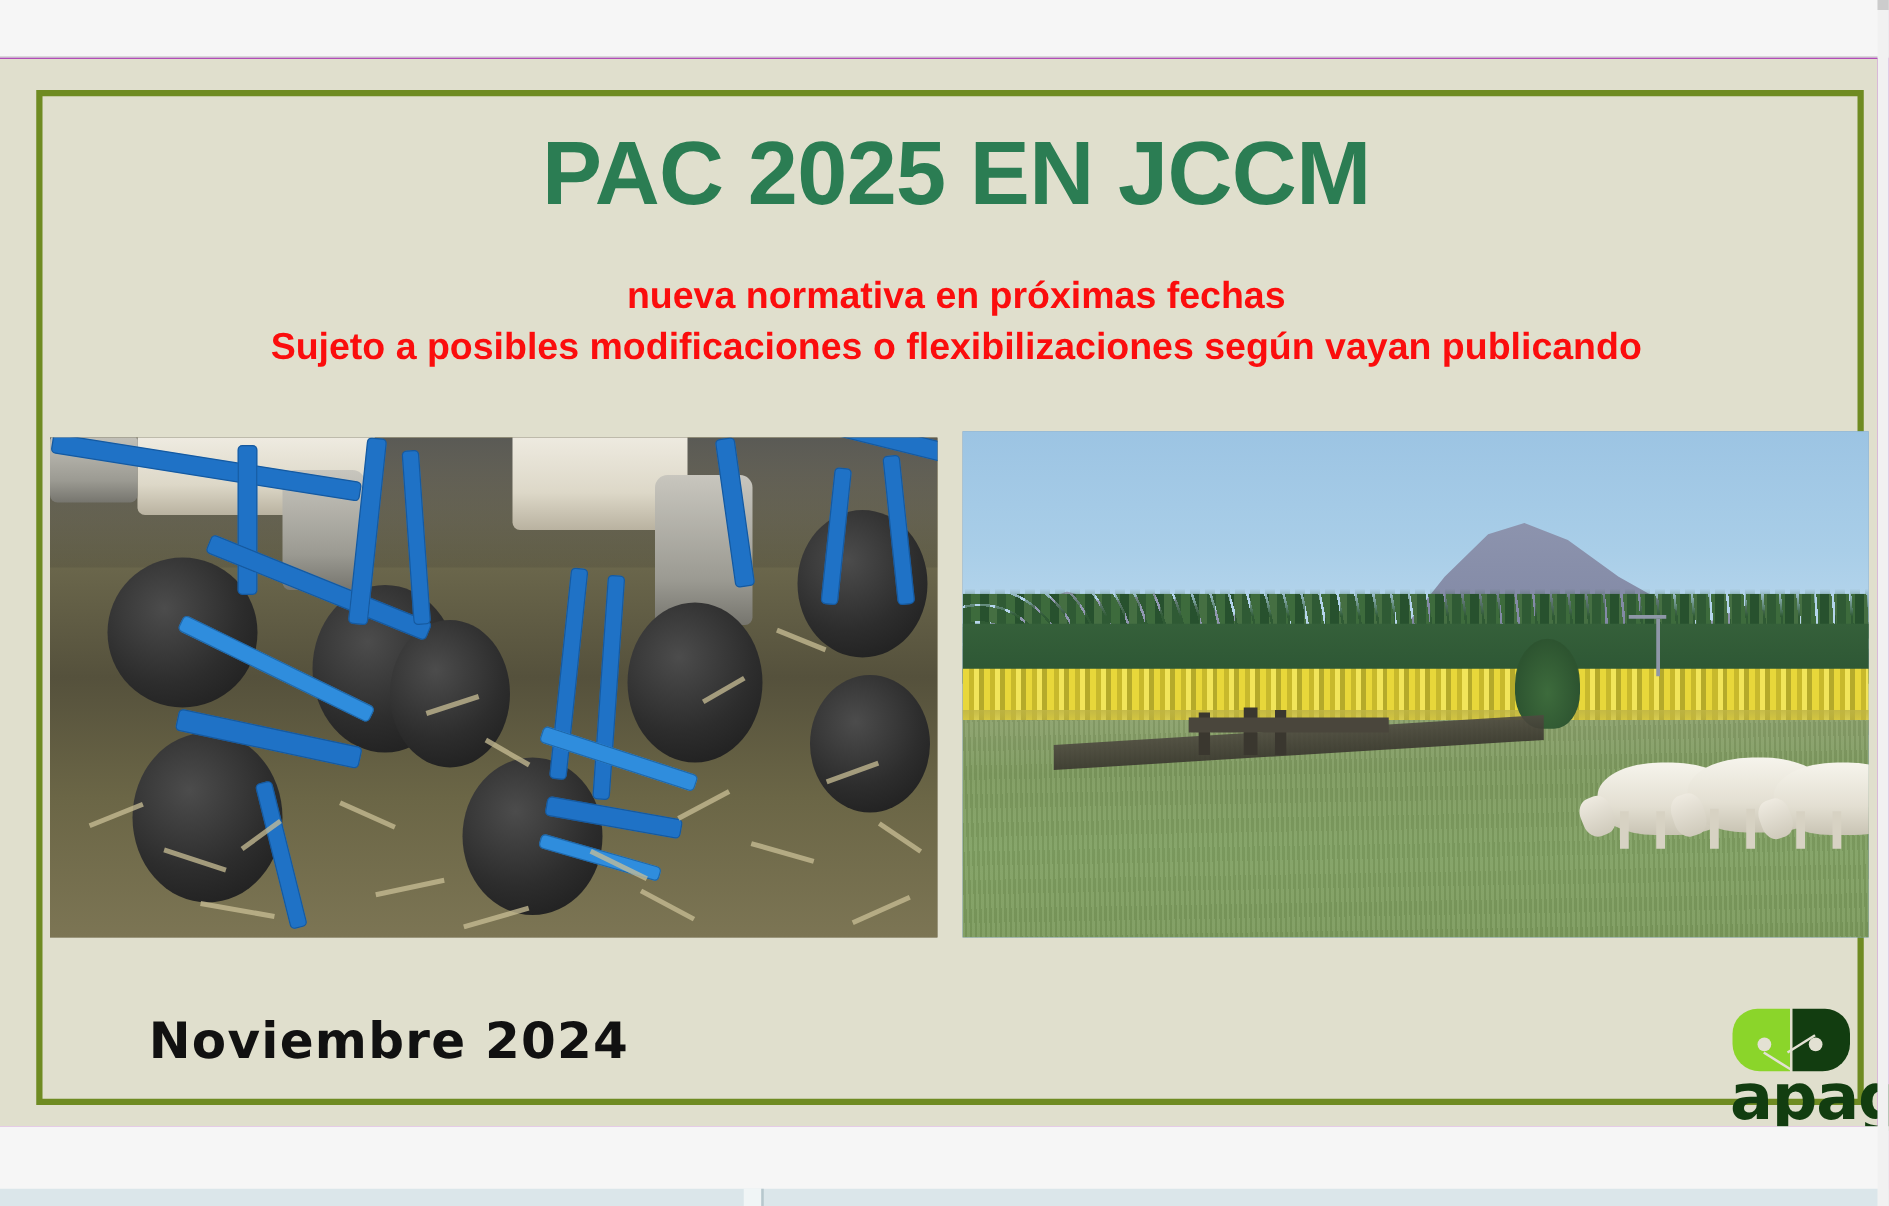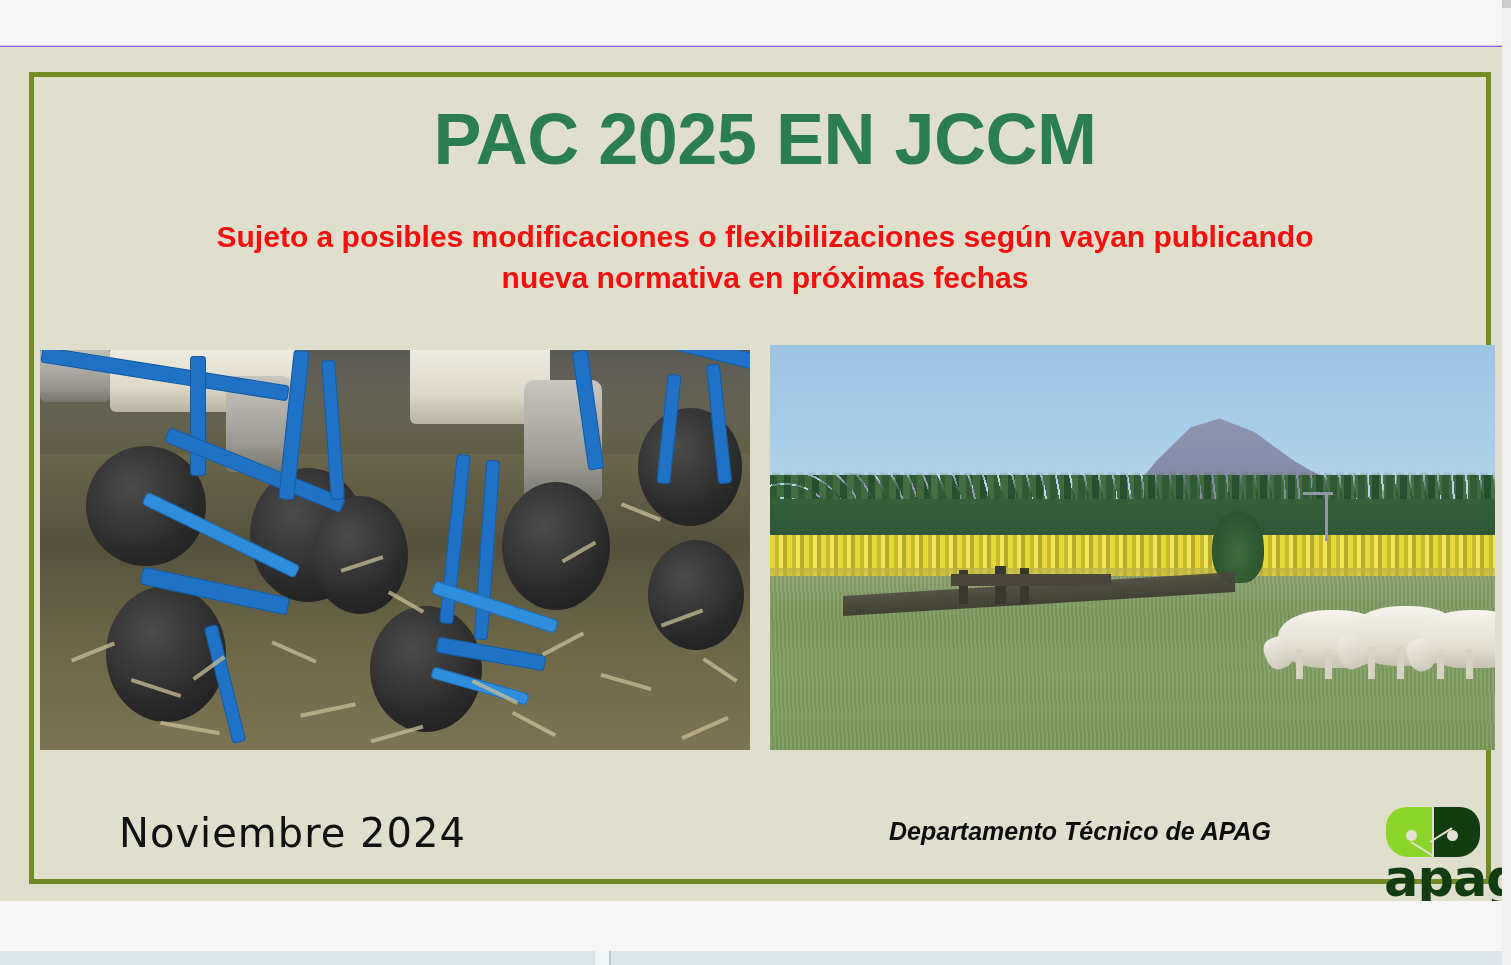--- a/index.html
+++ b/index.html
@@ -4,21 +4,21 @@
 <style>
   * { margin:0; padding:0; box-sizing:border-box; }
   html, body {
     width:1511px; height:965px;
     background:#f6f6f5;
     font-family:"Liberation Sans", sans-serif;
     overflow:hidden;
   }
 
   
-  #app-window { position:absolute; inset:0; background:#8b5cf6; }
+  #app-window { position:absolute; inset:0; background:#a21caf; }
 
   #top-strip {
     position:absolute; left:0; top:0; width:1511px; height:46px;
     background:#f6f6f6; border-bottom:1px solid #cfcfcf;
   }
 
   #bottom-strip {
     position:absolute; left:0; top:901px; width:1511px; height:64px;
     background:#f6f6f6;
   }
@@ -214,21 +214,21 @@
     background:linear-gradient(180deg,#eeeae0 0%, #cfcabb 100%);
   }
   .sheep-leg {
     position:absolute; background:#d7d2c3;
   }
 
   
   #date-label {
     position:absolute; left:85px; top:733px;
     font-family:"DejaVu Sans", sans-serif;
-    font-size:40px; font-weight:normal; color:#111;
+    font-size:40px; font-weight:bold; color:#111;
     letter-spacing:1px; white-space:nowrap;
   }
 
   #author-block {
     position:absolute; left:855px; top:738px;
     font-size:25px; font-weight:bold; font-style:italic;
     color:#0d0d0d; line-height:1.32; white-space:nowrap;
   }
 
   
@@ -265,22 +265,22 @@
 <div id="app-window">
 
   <div id="top-strip"></div>
 
   <div id="slide">
     <div id="slide-frame">
 
       <div id="slide-title">PAC 2025 EN JCCM</div>
 
       <div id="slide-subtitle">
+        <span class="sub-line">nueva normativa en próximas fechas</span>
         <span class="sub-line">Sujeto a posibles modificaciones  o flexibilizaciones según vayan publicando</span>
-        <span class="sub-line">nueva normativa en próximas fechas</span>
       </div>
 
       <div class="photo" id="photo-seeder">
         <div class="seed-soil"></div>
         <div class="seed-dark-top"></div>
 
         <div class="hopper" style="left:70px; top:-8px; width:190px; height:70px;"></div>
         <div class="hopper grey" style="left:0px; top:-6px; width:70px; height:58px;"></div>
         <div class="hopper" style="left:370px; top:-12px; width:140px; height:86px;"></div>
         <div class="hopper grey" style="left:484px; top:30px; width:78px; height:120px;"></div>
@@ -371,21 +371,20 @@
 
         <div class="sheep" style="left:89.5%; top:65.5%; width:110px; height:58px;"></div>
         <div class="sheep-head" style="left:88%; top:72.5%; width:25px; height:32px; transform:rotate(-20deg);"></div>
         <div class="sheep-leg" style="left:92%; top:75%; width:7px; height:30px;"></div>
         <div class="sheep-leg" style="left:96%; top:75%; width:7px; height:30px;"></div>
       </div>
 
       <div id="date-label">Noviembre  2024</div>
 
       <div id="author-block">
-        <div>Departamento Técnico de APAG</div>
       </div>
 
       <div id="apag-logo">
         <div class="leaf leaf-left bottom"></div>
         <div class="leaf leaf-right bottom"></div>
         <div class="leaf-stem l"></div>
         <div class="leaf-stem r"></div>
         <div class="leaf-dot l"></div>
         <div class="leaf-dot r"></div>
         <div id="apag-text">apag</div>

